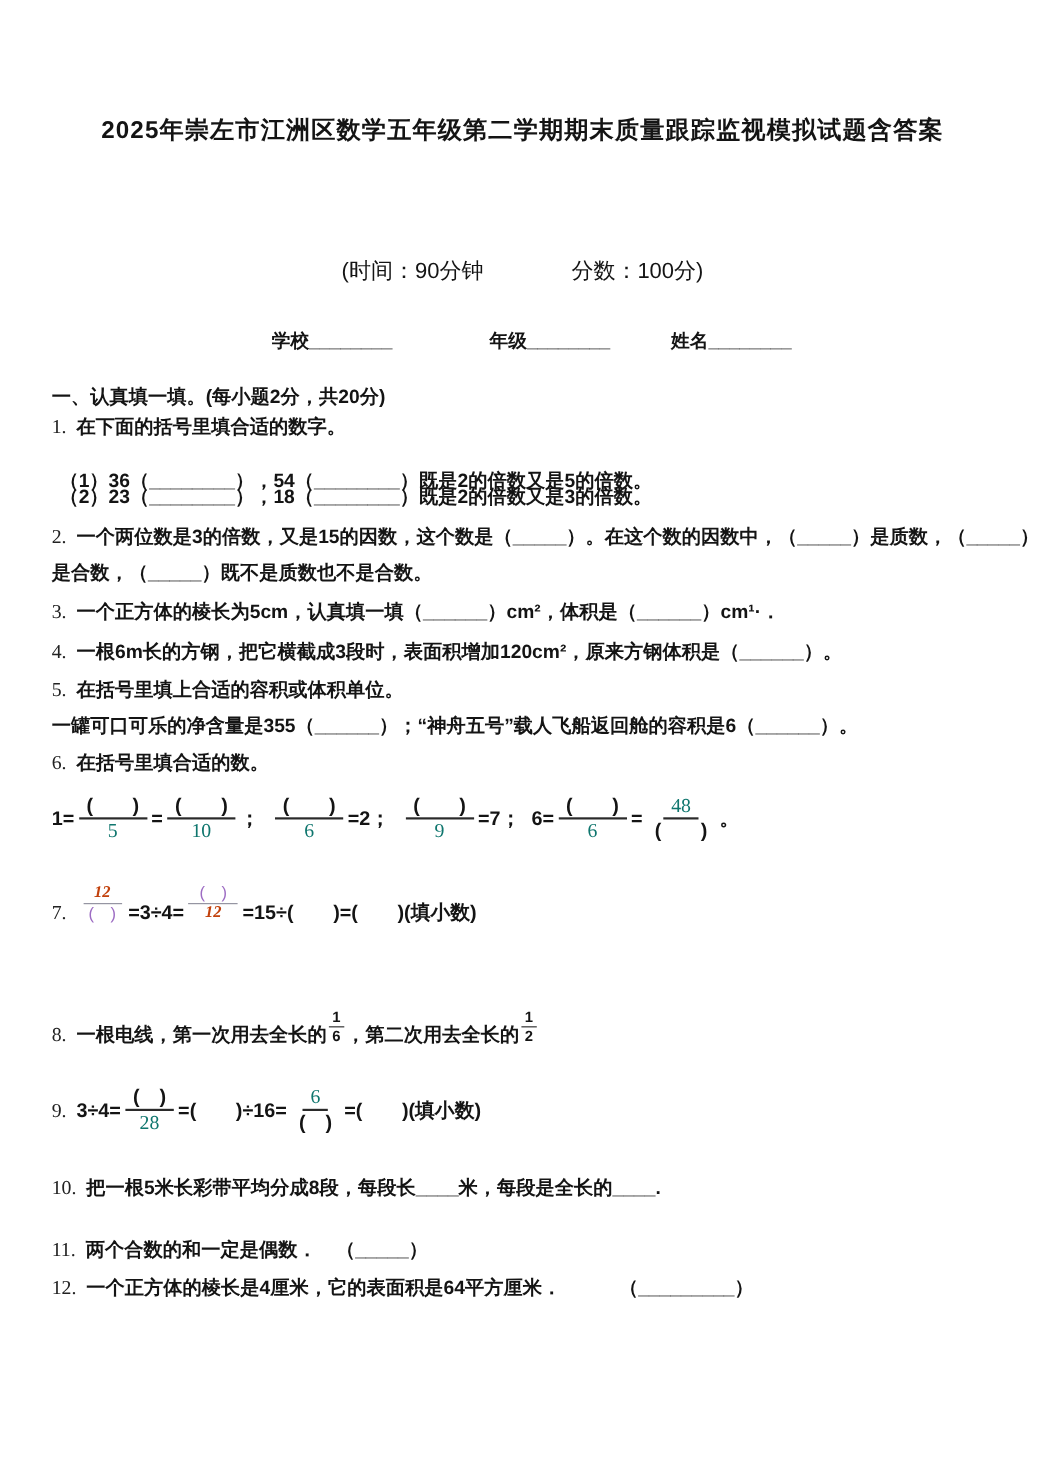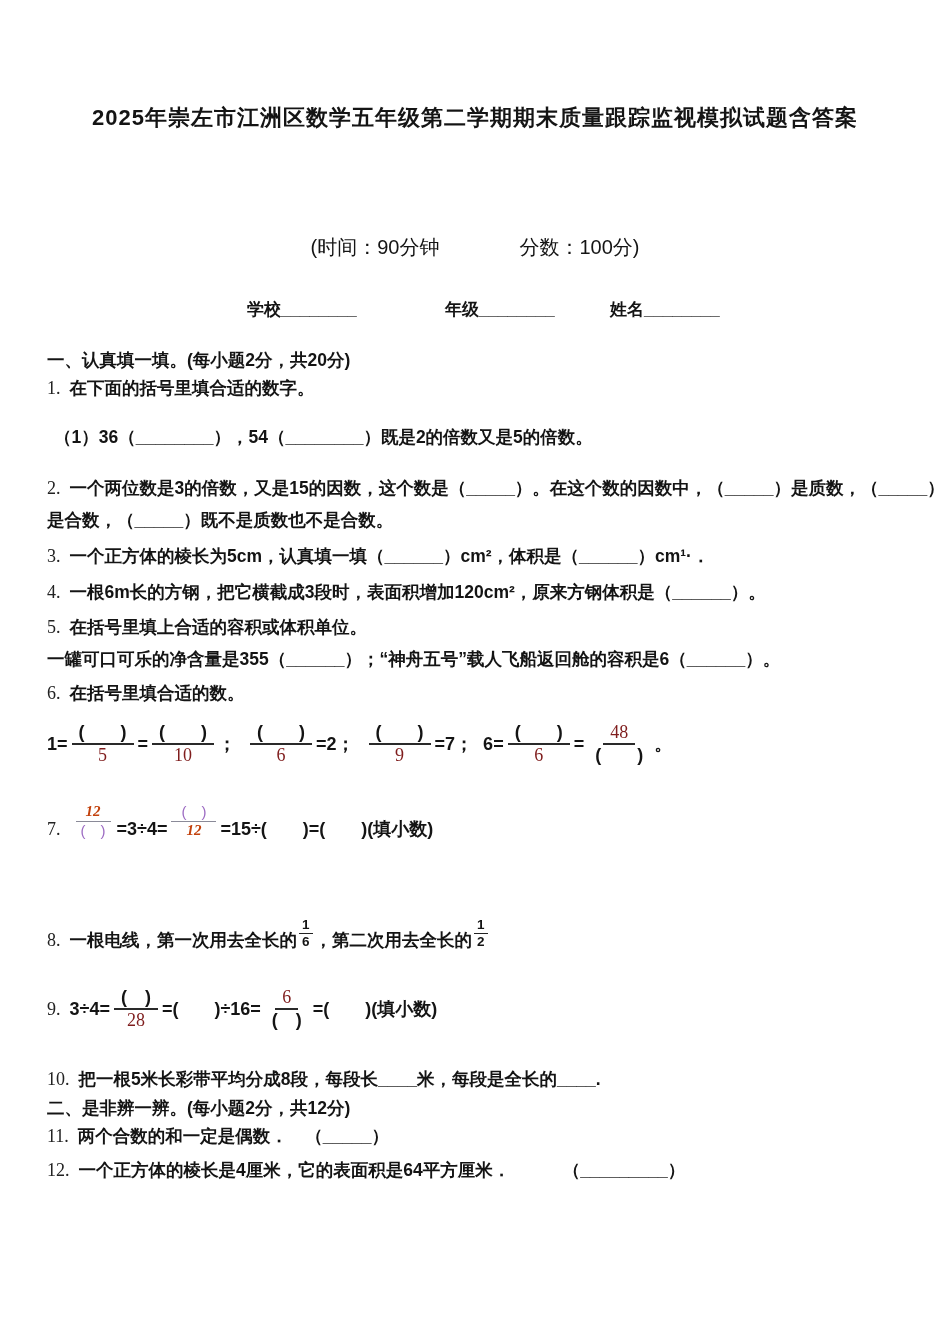--- a/index.html
+++ b/index.html
@@ -11,21 +11,21 @@
   .title{top:104px;left:0;right:0;text-align:center;font-size:22px;font-weight:bold;letter-spacing:1px;}
   .timescore{top:235px;left:0;right:0;text-align:center;font-size:20px;font-weight:normal;}
   .schoolrow{font-size:17px;}
   .qnum{font-family:"Liberation Serif",serif;font-weight:normal;font-size:18px;padding-right:9px;color:#222;}
   
   .frow{position:absolute;display:flex;align-items:center;font-size:18px;font-weight:bold;}
   .frow span{white-space:pre;}
   .fr{display:inline-flex;flex-direction:column;align-items:center;margin:0 4px;line-height:1.15;}
   .fr .n{display:block;border-bottom:2px solid #2a2a2a;padding:0 7px;}
   .fr .d{display:block;padding:0 7px;}
-  .sg{font-family:"Liberation Serif",serif;font-weight:normal;color:#7f1d1d;}
+  .sg{font-family:"Liberation Serif",serif;font-weight:normal;color:#0f766e;}
   .itblue{font-family:"Liberation Serif",serif;font-style:italic;font-weight:bold;color:#c2410c;font-size:15px;}
   .purp{color:#9d6cc3;font-weight:normal;font-size:15px;}
   .fr.q7f .n{border-bottom:1.5px solid #8a8a98;padding:0 10px;}
   .fr.q7f{transform:translateY(-8px);}
   .fr.small{font-size:13.5px;margin:0 2px;transform:translateY(-7px);}
   .fr.small .n{padding:0 3px;border-bottom:1.5px solid #222;}
   .fr.small .d{padding:0 3px;}
 </style>
 </head>
 <body>
@@ -38,20 +38,21 @@
 
   <div class="line schoolrow" style="top:299px;left:235px;margin-left:12px;">学校________</div>
   <div class="line schoolrow" style="top:299px;left:445px;">年级________</div>
   <div class="line schoolrow" style="top:299px;left:610px;">姓名________</div>
 
   <div class="line" style="top:350px;left:47px;">一、认真填一填。(每小题2分，共20分)</div>
 
   <div class="line" style="top:377px;left:47px;"><span class="qnum">1.</span><span>在下面的括号里填合适的数字。</span></div>
 
   <div class="line" style="top:427px;left:54px;">（1）36（________），54（________）既是2的倍数又是5的倍数。</div>
+  <div class="line" style="top:441px;left:54px;">（2）23（________），18（________）既是2的倍数又是3的倍数。</div>
 
   <div class="line" style="top:477px;left:47px;"><span class="qnum">2.</span><span>一个两位数是3的倍数，又是15的因数，这个数是（_____）。在这个数的因数中，（_____）是质数，（_____）</span></div>
   <div class="line" style="top:510px;left:47px;">是合数，（_____）既不是质数也不是合数。</div>
 
   <div class="line" style="top:545px;left:47px;"><span class="qnum">3.</span><span>一个正方体的棱长为5cm，认真填一填（______）cm²，体积是（______）cm¹·．</span></div>
 
   <div class="line" style="top:581px;left:47px;"><span class="qnum">4.</span><span>一根6m长的方钢，把它横截成3段时，表面积增加120cm²，原来方钢体积是（______）。</span></div>
 
   <div class="line" style="top:616px;left:47px;"><span class="qnum">5.</span><span>在括号里填上合适的容积或体积单位。</span></div>
   <div class="line" style="top:649px;left:47px;">一罐可口可乐的净含量是355（______）；“神舟五号”载人飞船返回舱的容积是6（______）。</div>
@@ -94,19 +95,18 @@
     <span class="qnum">9.</span>
     <span>3÷4=</span>
     <span class="fr"><span class="n">(　)</span><span class="d sg">28</span></span>
     <span>=(　　)÷16=</span>
     <span class="fr"><span class="n sg">6</span><span class="d">(　)</span></span>
     <span>=(　　)(填小数)</span>
   </div>
 
   <div class="line" style="top:1068px;left:47px;"><span class="qnum">10.</span><span>把一根5米长彩带平均分成8段，每段长____米，每段是全长的____.</span></div>
 
-  <div class="line" style="top:1098px;left:47px;">二、是非辨一辨。(每小题2分，共12分)</div>
 
   <div class="line" style="top:1125px;left:47px;"><span class="qnum">11.</span><span>两个合数的和一定是偶数．　（_____）</span></div>
 
   <div class="line" style="top:1159px;left:47px;"><span class="qnum">12.</span><span>一个正方体的棱长是4厘米，它的表面积是64平方厘米．　　　（_________）</span></div>
 
 </div>
 
 </body></html>

